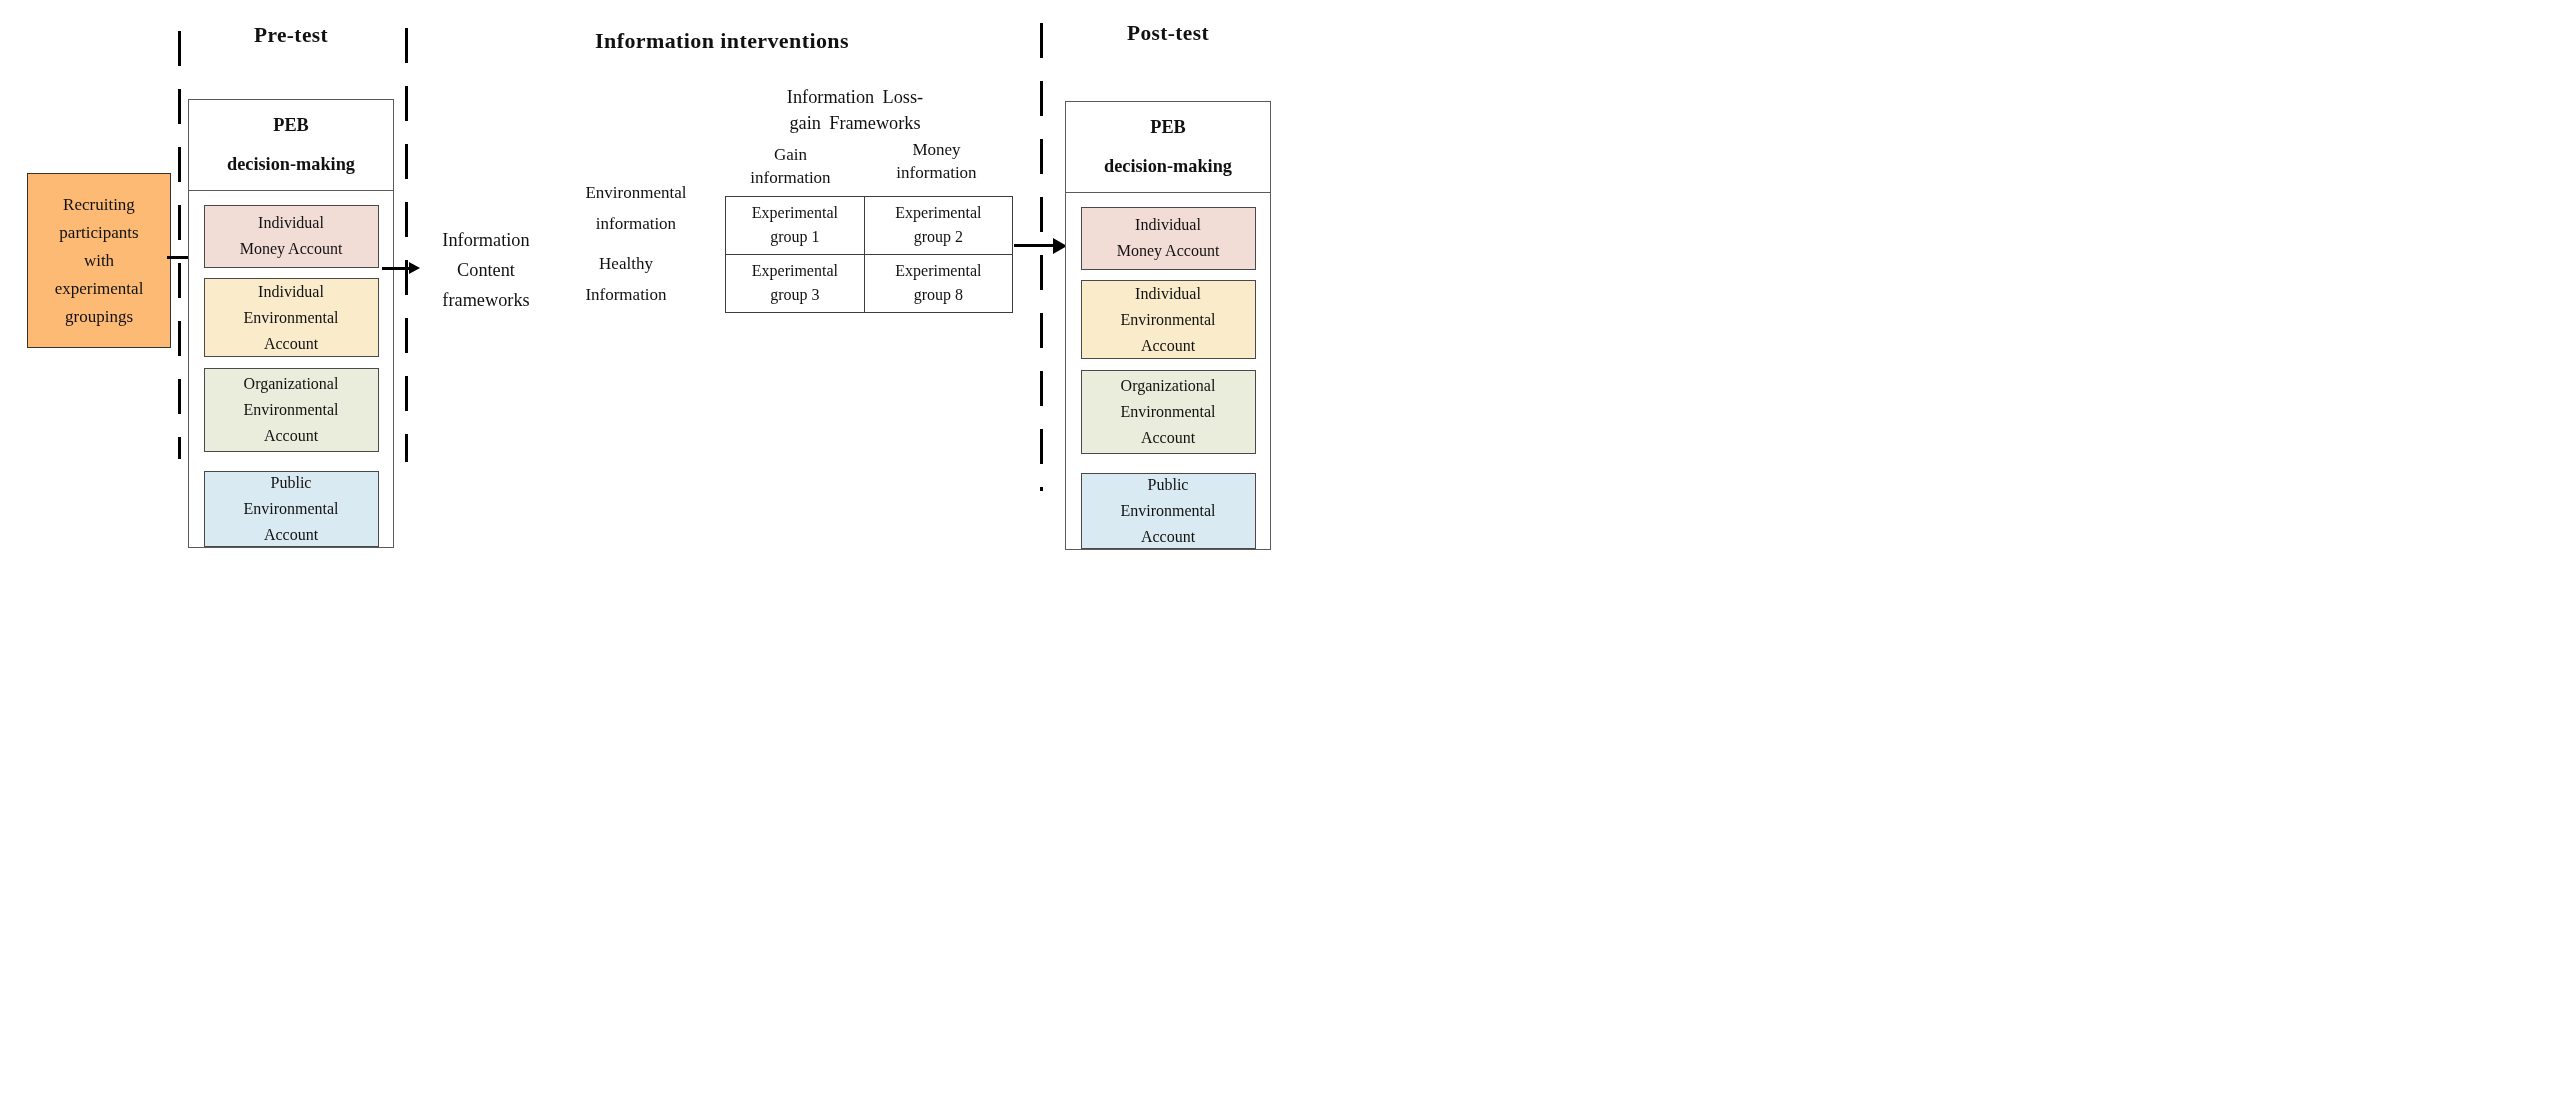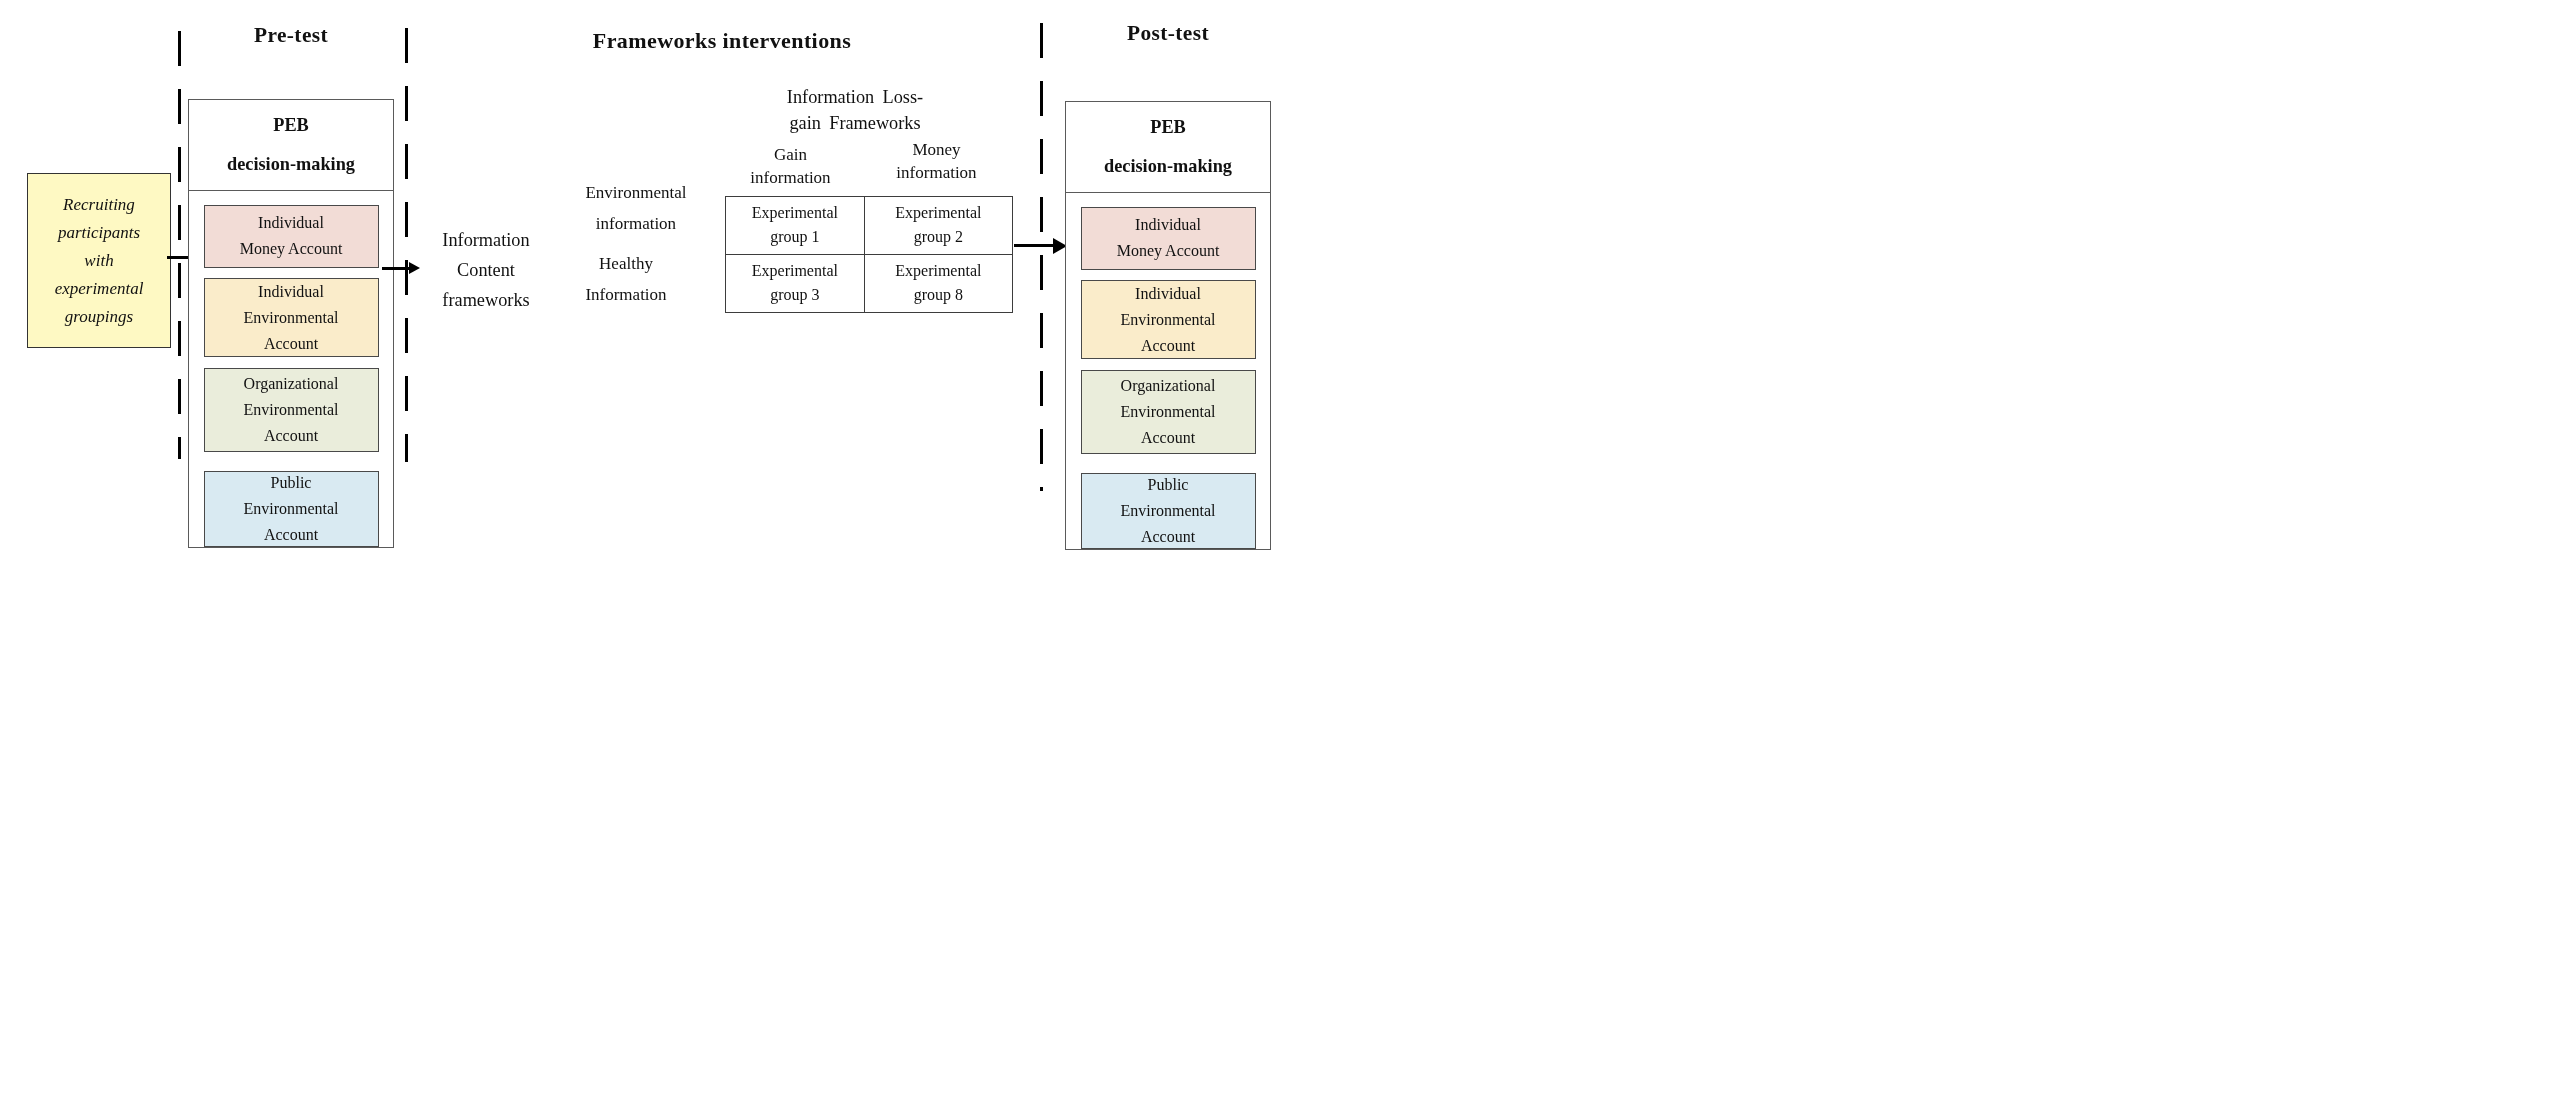--- a/index.html
+++ b/index.html
@@ -20,27 +20,26 @@
     white-space:nowrap;
   }
   .dash-line{
     position:absolute;
     width:3.1px;
     background:repeating-linear-gradient(180deg,#000 0 35px,transparent 35px 58px);
   }
   .box{
     position:absolute;
     border:1.5px solid #333;
-    background:#fef9c3;
+    background:#fdba74;
     display:flex;
     flex-direction:column;
     align-items:center;
     justify-content:center;
     text-align:center;
-    font-style:italic;
   }
   .ln{display:block;}
   .recruit{
     left:27px;top:173px;width:142px;height:173px;
     font-size:17px;line-height:28px;
   }
   .panel{
     position:absolute;
     width:206px;height:449px;
     border:1.5px solid #5a5a5a;
@@ -104,21 +103,21 @@
 </head>
 <body>
 
 <div class="canvas">
 
   <div class="dash-line" style="left:178px;top:31px;height:428px;"></div>
   <div class="dash-line" style="left:405px;top:27.5px;height:434px;"></div>
   <div class="dash-line" style="left:1040px;top:23px;height:468px;"></div>
 
   <div class="stage-label" style="left:188px;width:206px;top:23px;">Pre-test</div>
-  <div class="stage-label" style="left:535px;width:374px;top:28px;font-size:22px;">Frameworks interventions</div>
+  <div class="stage-label" style="left:535px;width:374px;top:28px;font-size:22px;">Information interventions</div>
   <div class="stage-label" style="left:1065px;width:206px;top:20.6px;">Post-test</div>
 
   <div class="box recruit">
     <span class="ln">Recruiting</span>
     <span class="ln">participants</span>
     <span class="ln">with</span>
     <span class="ln">experimental</span>
     <span class="ln">groupings</span>
   </div>
 

